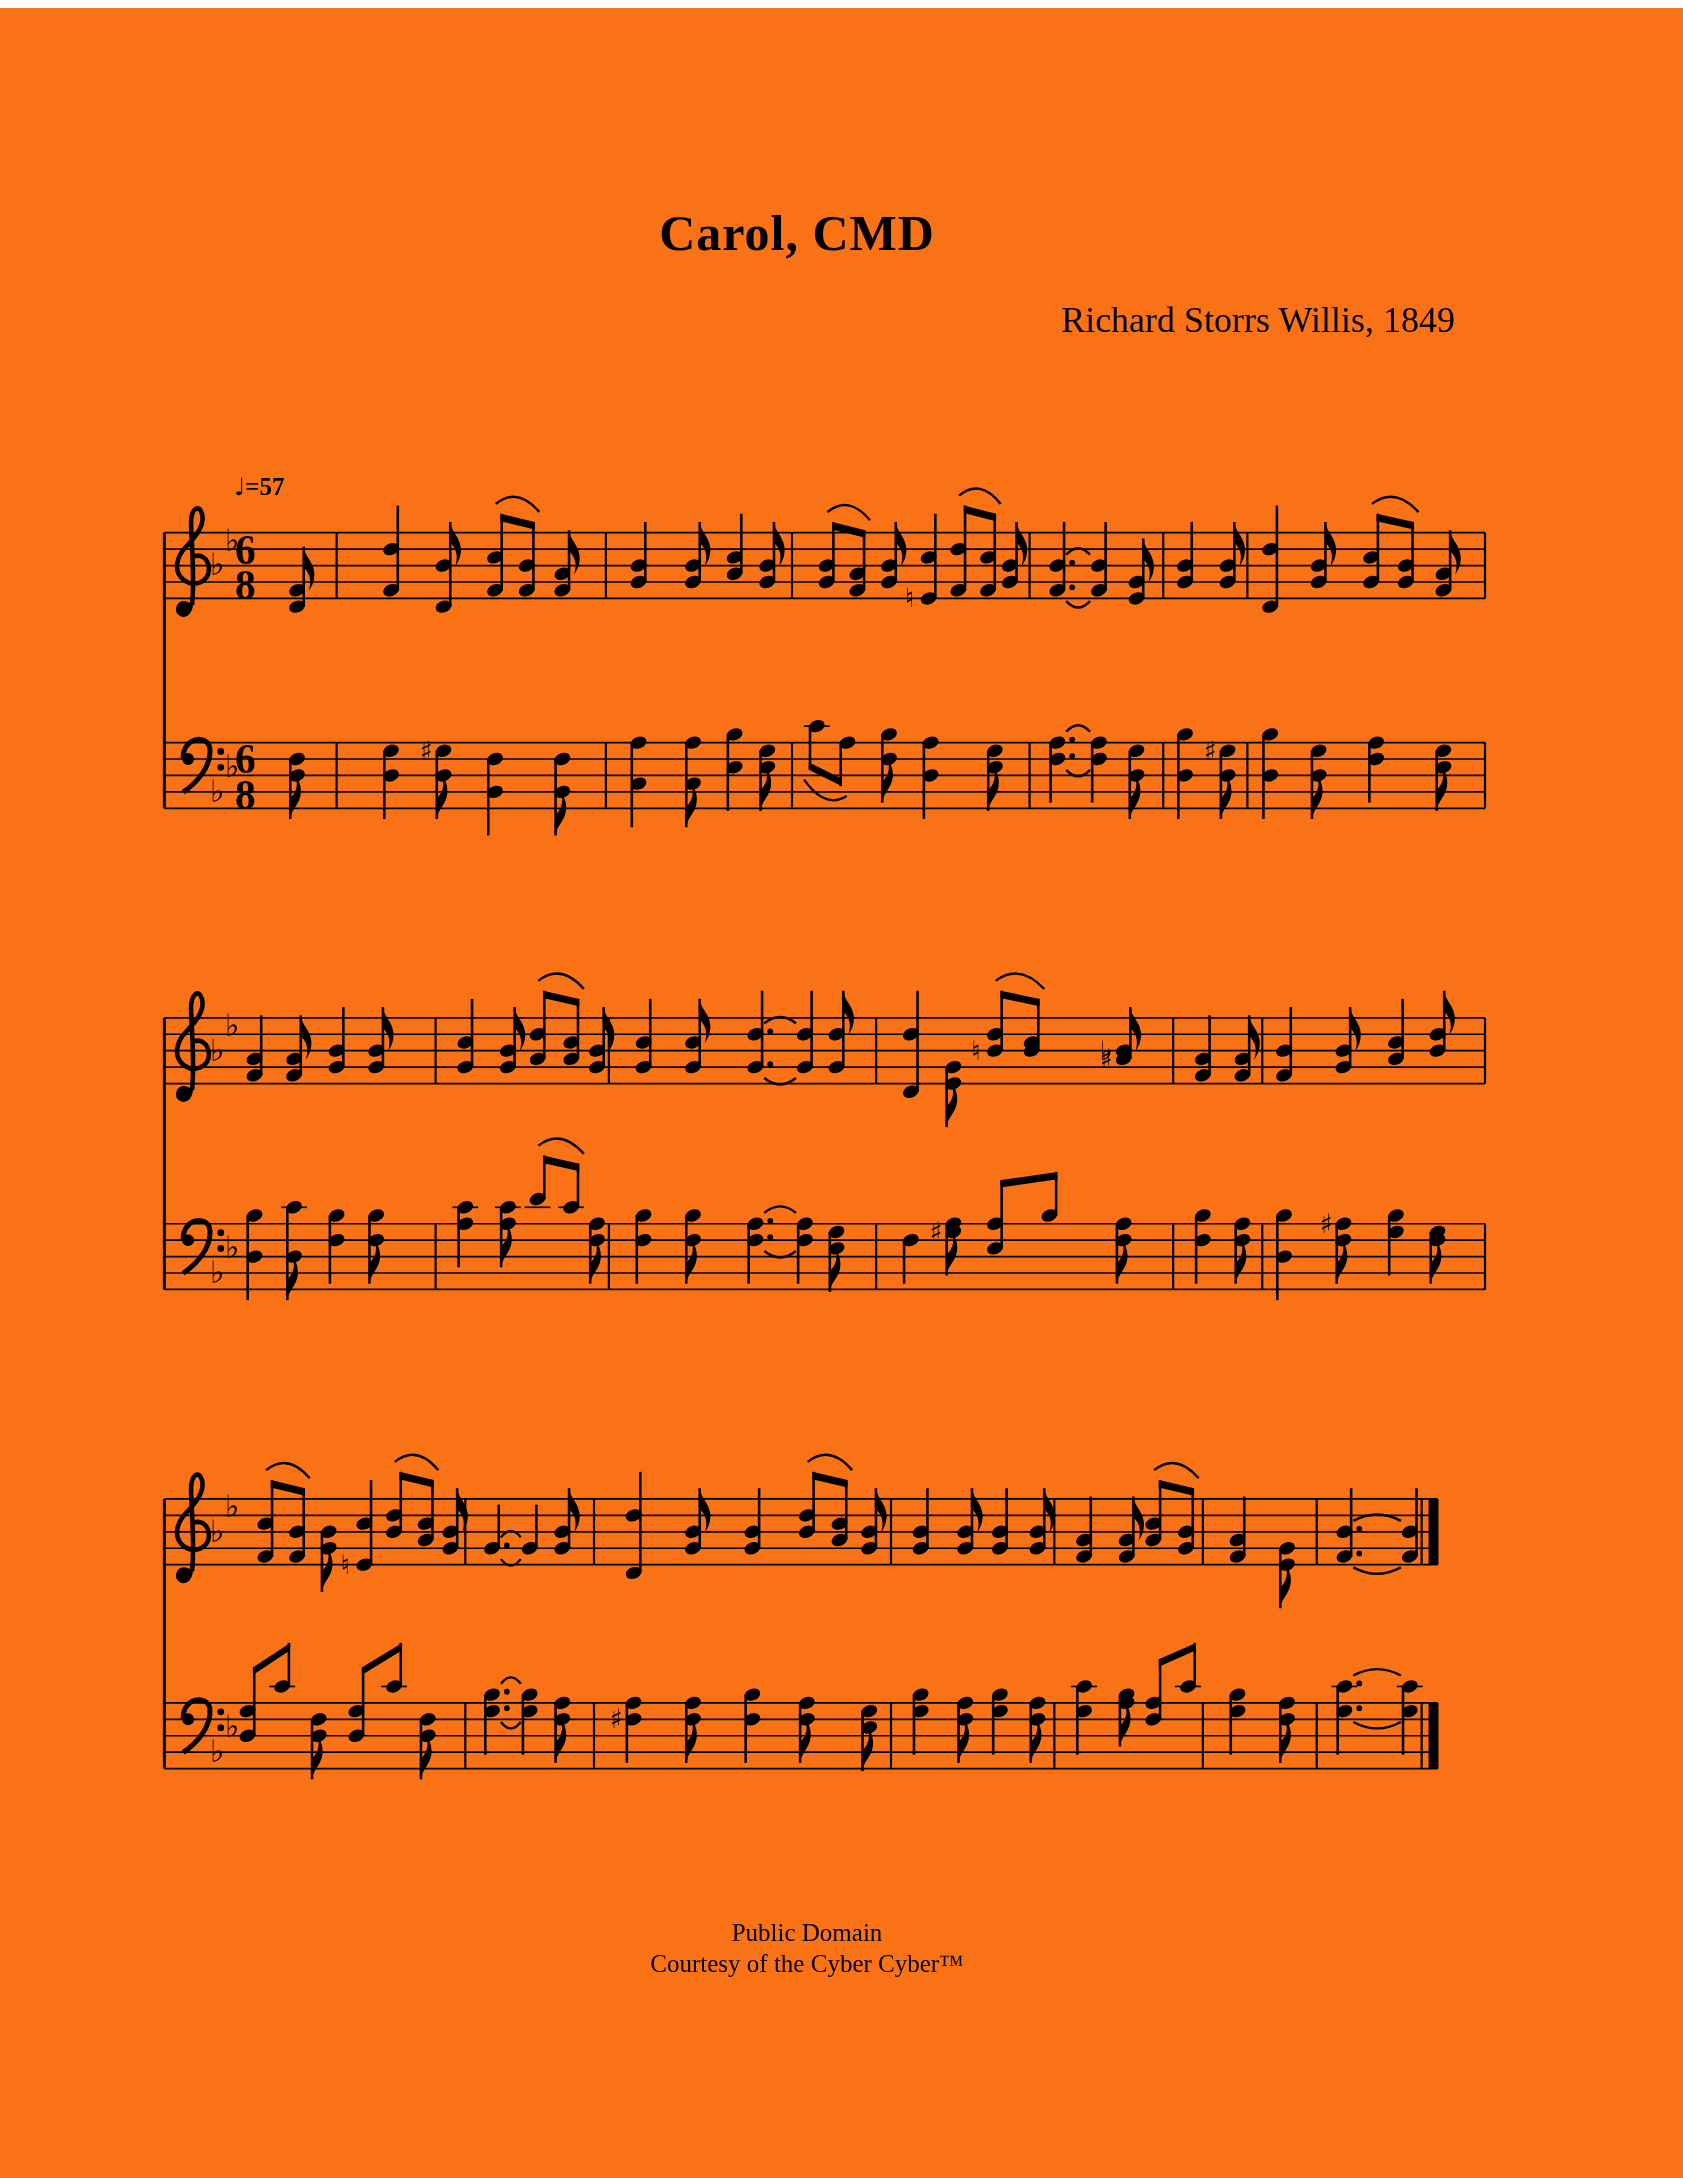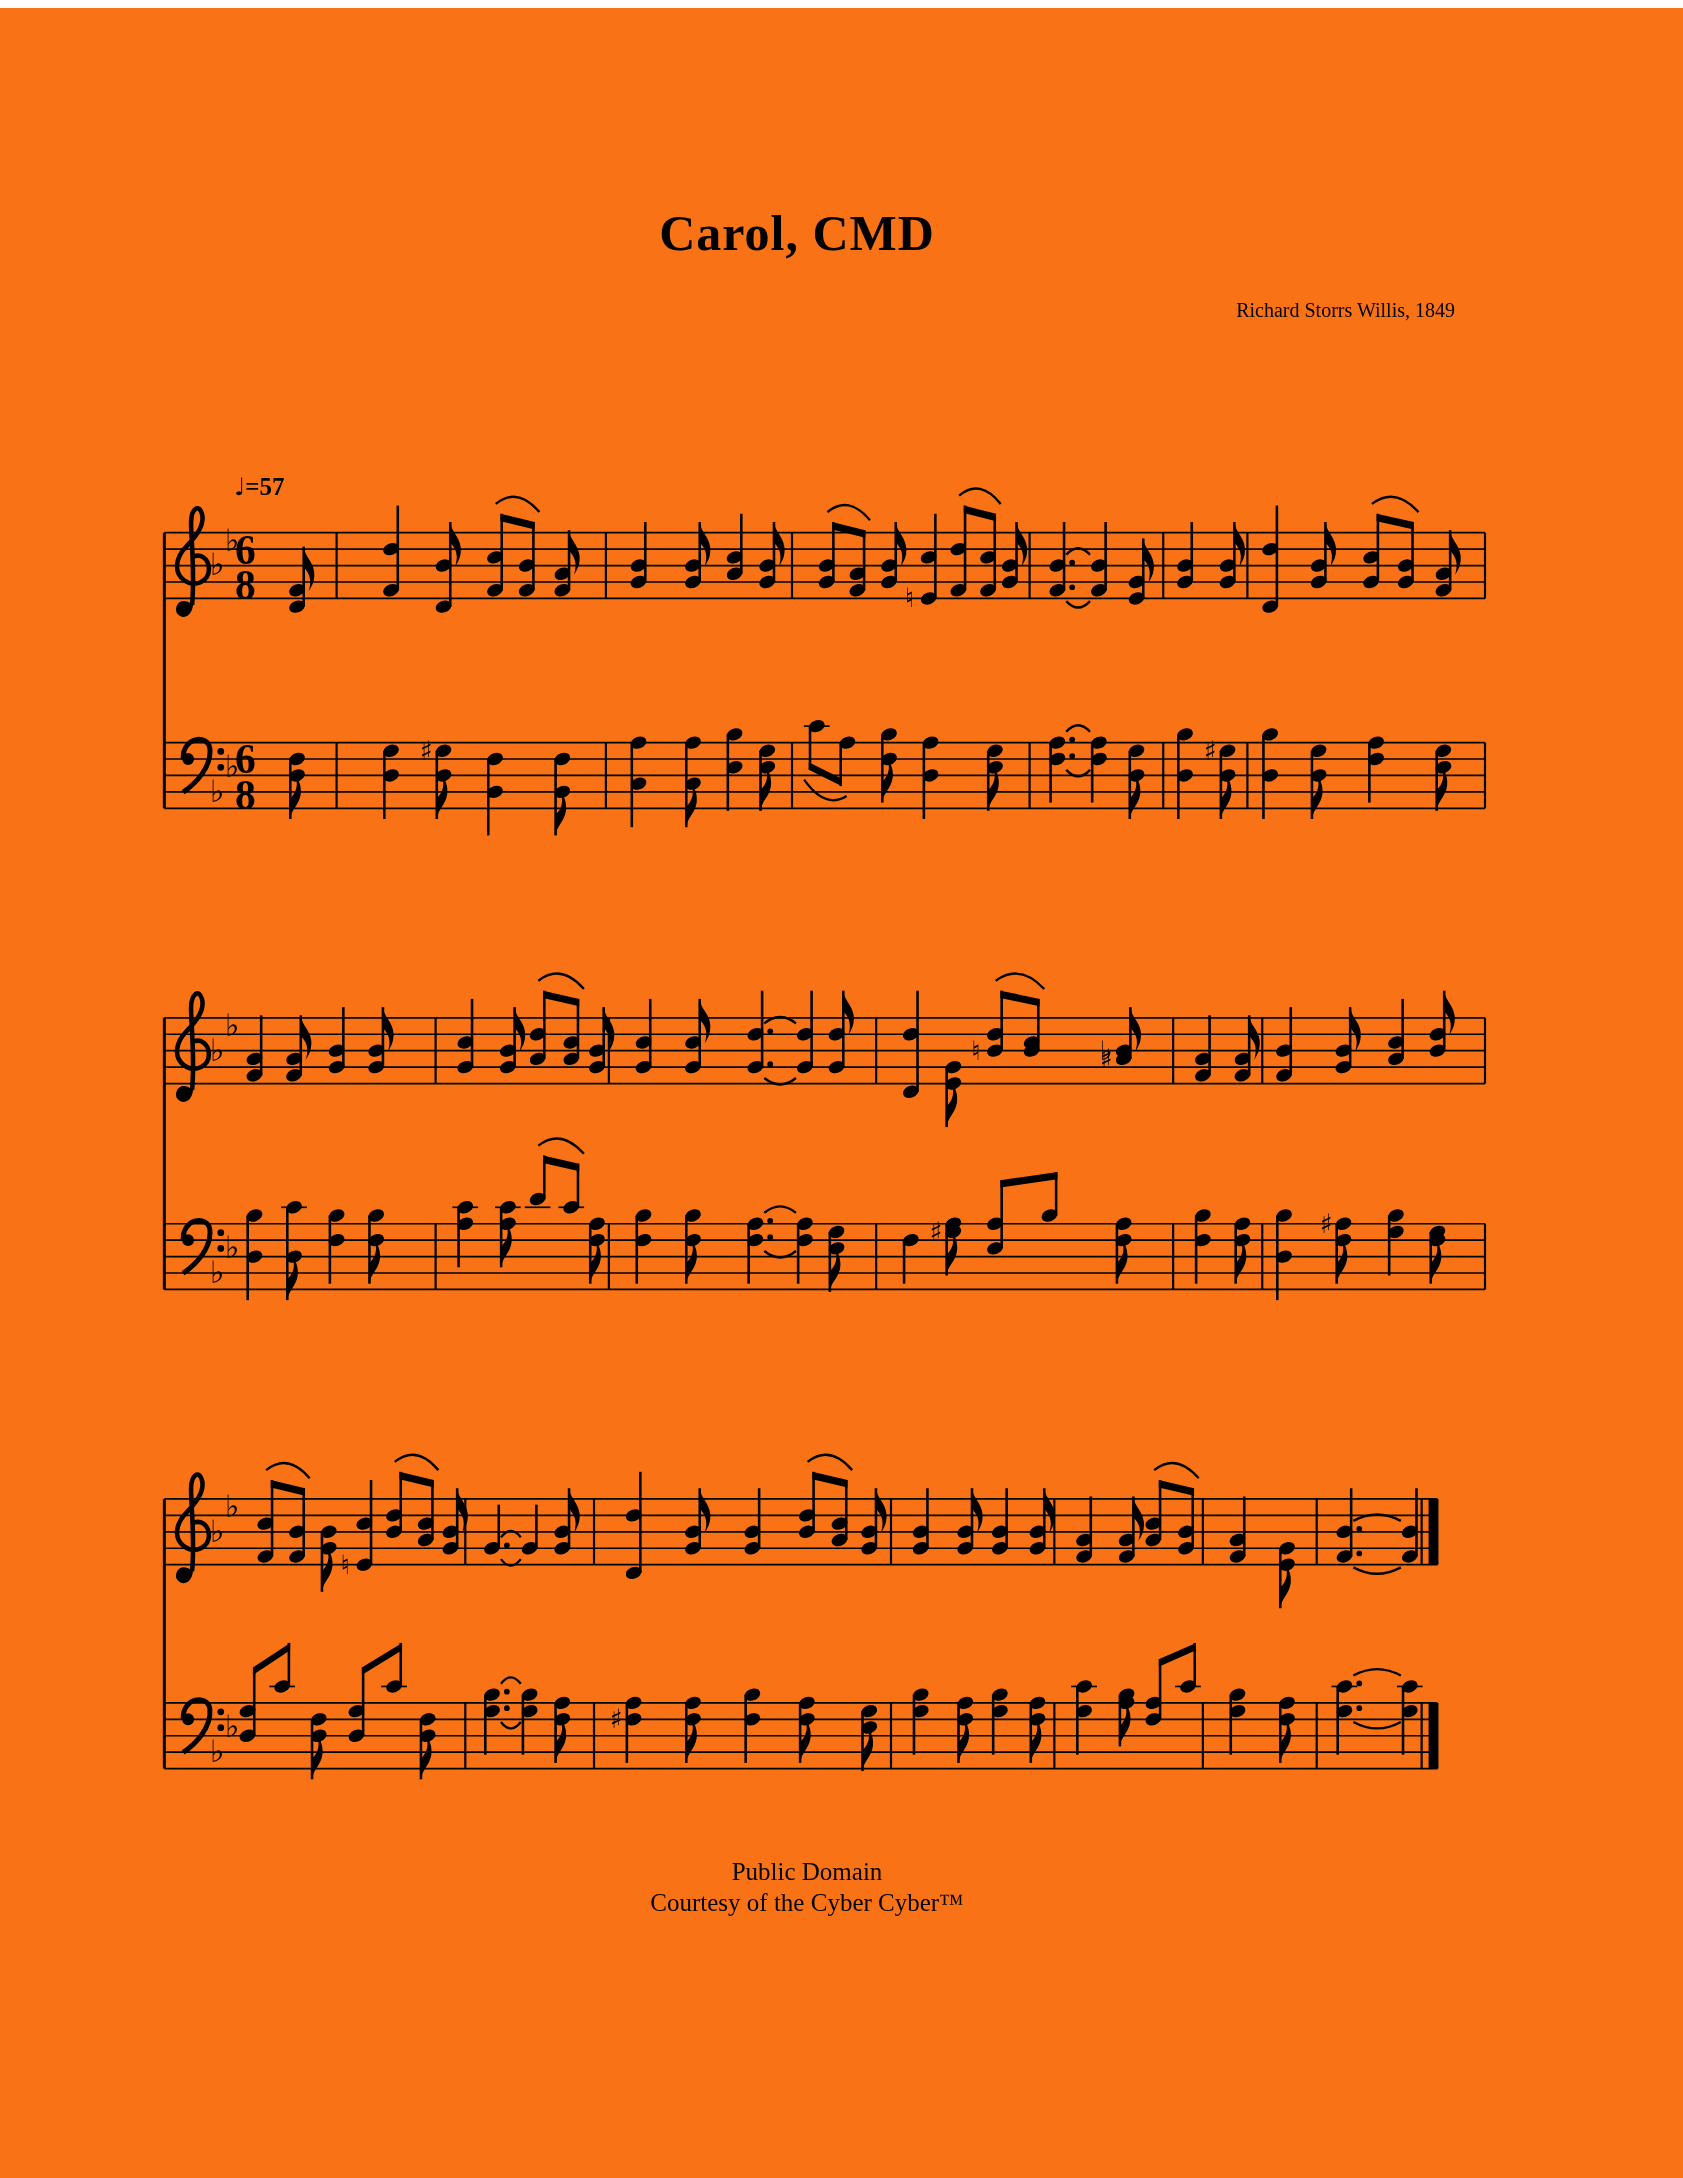--- a/index.html
+++ b/index.html
@@ -1,23 +1,23 @@
 <!DOCTYPE html>
 <html><head>
 <meta charset="utf-8">
 <style>
   html,body{margin:0;padding:0;background:#ffffff;}
   #page{position:relative;width:1683px;height:2178px;background:#f97316;overflow:hidden;
         font-family:"Liberation Serif", serif;color:#000;margin-top:8px;}
   #title{position:absolute;left:0;top:196px;width:1594px;text-align:center;
          font-size:50px;font-weight:bold;letter-spacing:1px;}
-  #composer{position:absolute;right:228px;top:291px;font-size:20px;}
+  #composer{position:absolute;right:228px;top:291px;font-size:36px;}
   #tempo{position:absolute;left:234px;top:465px;font-size:25px;font-weight:bold;}
   #tempo .note{font-family:"DejaVu Sans", sans-serif;font-weight:normal;font-size:24px;}
-  #footer{position:absolute;left:0;right:69px;top:1848px;text-align:center;
+  #footer{position:absolute;left:0;right:69px;top:1909px;text-align:center;
           font-size:25px;line-height:31px;}
   svg{position:absolute;left:0;top:0;}
   .staff-line{stroke:#000;stroke-width:1.7;}
   .barline{stroke:#000;stroke-width:2.2;}
   .connector{stroke:#000;stroke-width:3;}
   .stem{stroke:#000;stroke-width:2.6;}
   .clef{stroke:#000;fill:none;}
   .music-glyph{font-family:"DejaVu Sans", sans-serif;}
   .timesig{font-family:"Liberation Serif", serif;font-weight:bold;font-size:42px;}
   .arc{stroke:#000;stroke-width:2.4;fill:none;}

